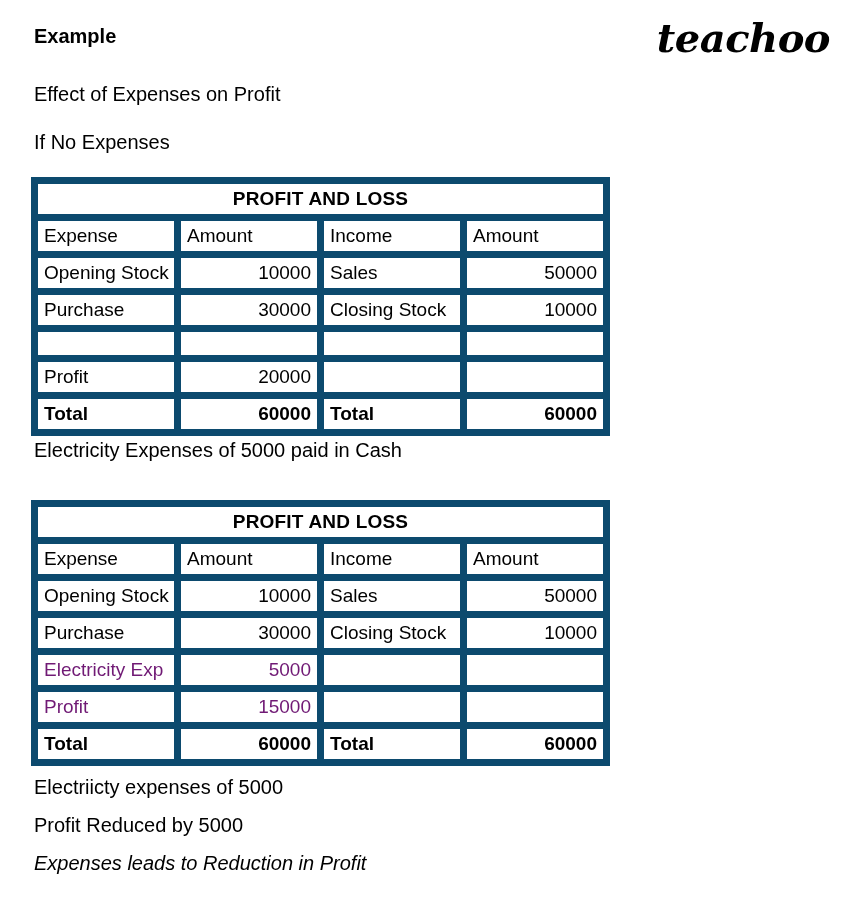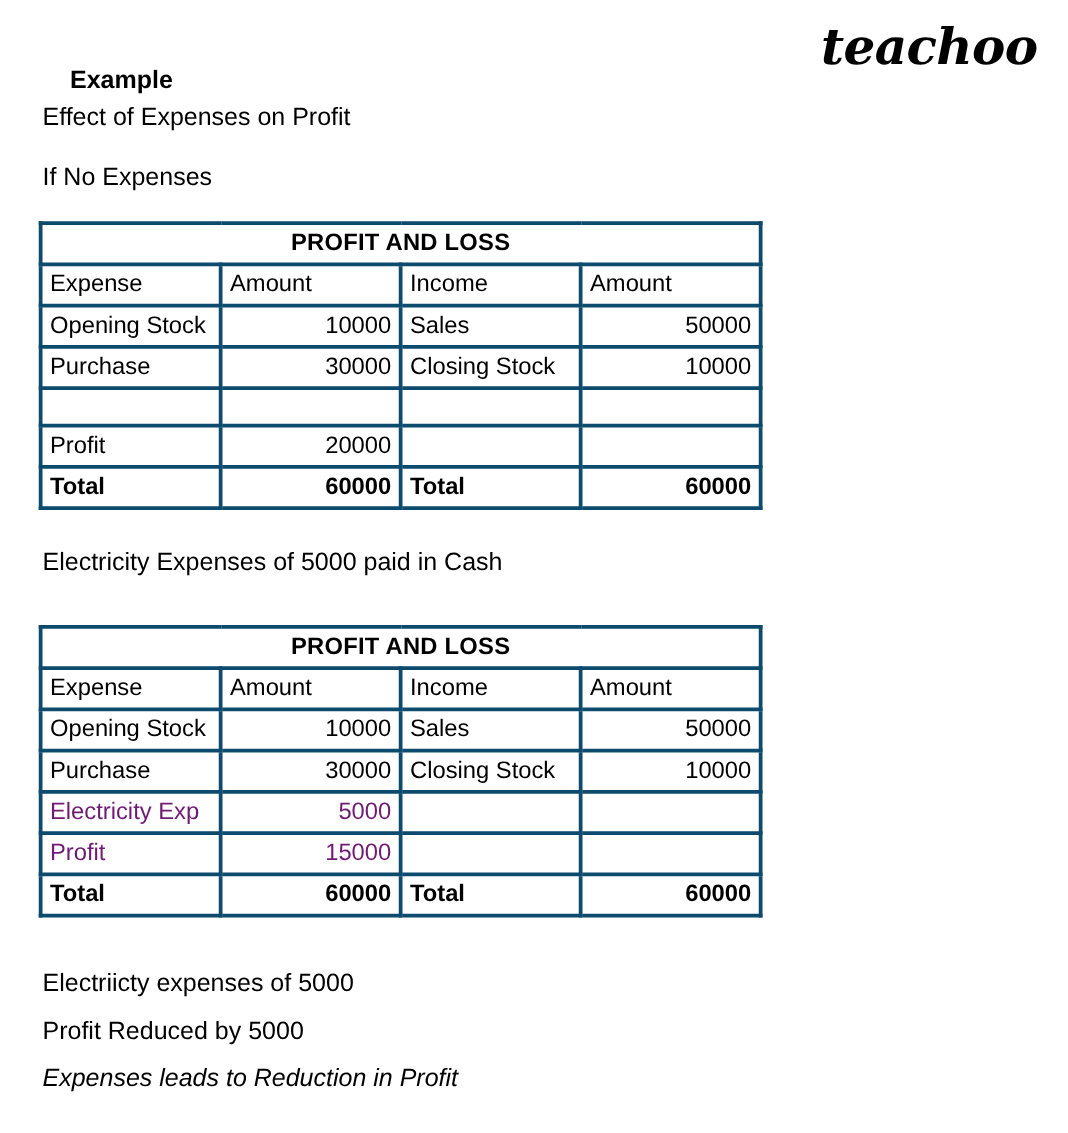--- a/index.html
+++ b/index.html
@@ -52,21 +52,21 @@
   
   .pl-table {
     position: absolute;
     left: 31px;
     border-collapse: collapse;
     table-layout: fixed;
     width: 579px;
     background: #fff;
   }
   .pl-table td {
-    border: 3px solid #0c4a6e;
+    border: 7px solid #0c4a6e;
     height: 30px;
     padding: 0 6px;
     font-size: 19px;
     line-height: 30px;
     color: #000;
     overflow: hidden;
     white-space: nowrap;
     box-sizing: border-box;
   }
   .pl-table td.c-desc  { width: 145px; text-align: left; }
@@ -86,21 +86,21 @@
   .pl-table td.amt-indent { }
   .pl-table td.blank { }
 </style>
 </head>
 <body>
 
 <div class="page">
 
   <div class="brand">teachoo</div>
 
-  <div class="line bold" style="top:52px;margin-left:22px;">Example</div>
+  <div class="line bold" style="top:24px;">Example</div>
 
   <div class="line" style="top:130px;">If No Expenses</div>
 
   <div class="line" style="top:82px;">Effect of Expenses on Profit</div>
 
   <table class="pl-table" style="top:177px;">
     <tbody>
       <tr>
         <td class="title" colspan="4">PROFIT AND LOSS</td>
       </tr>

